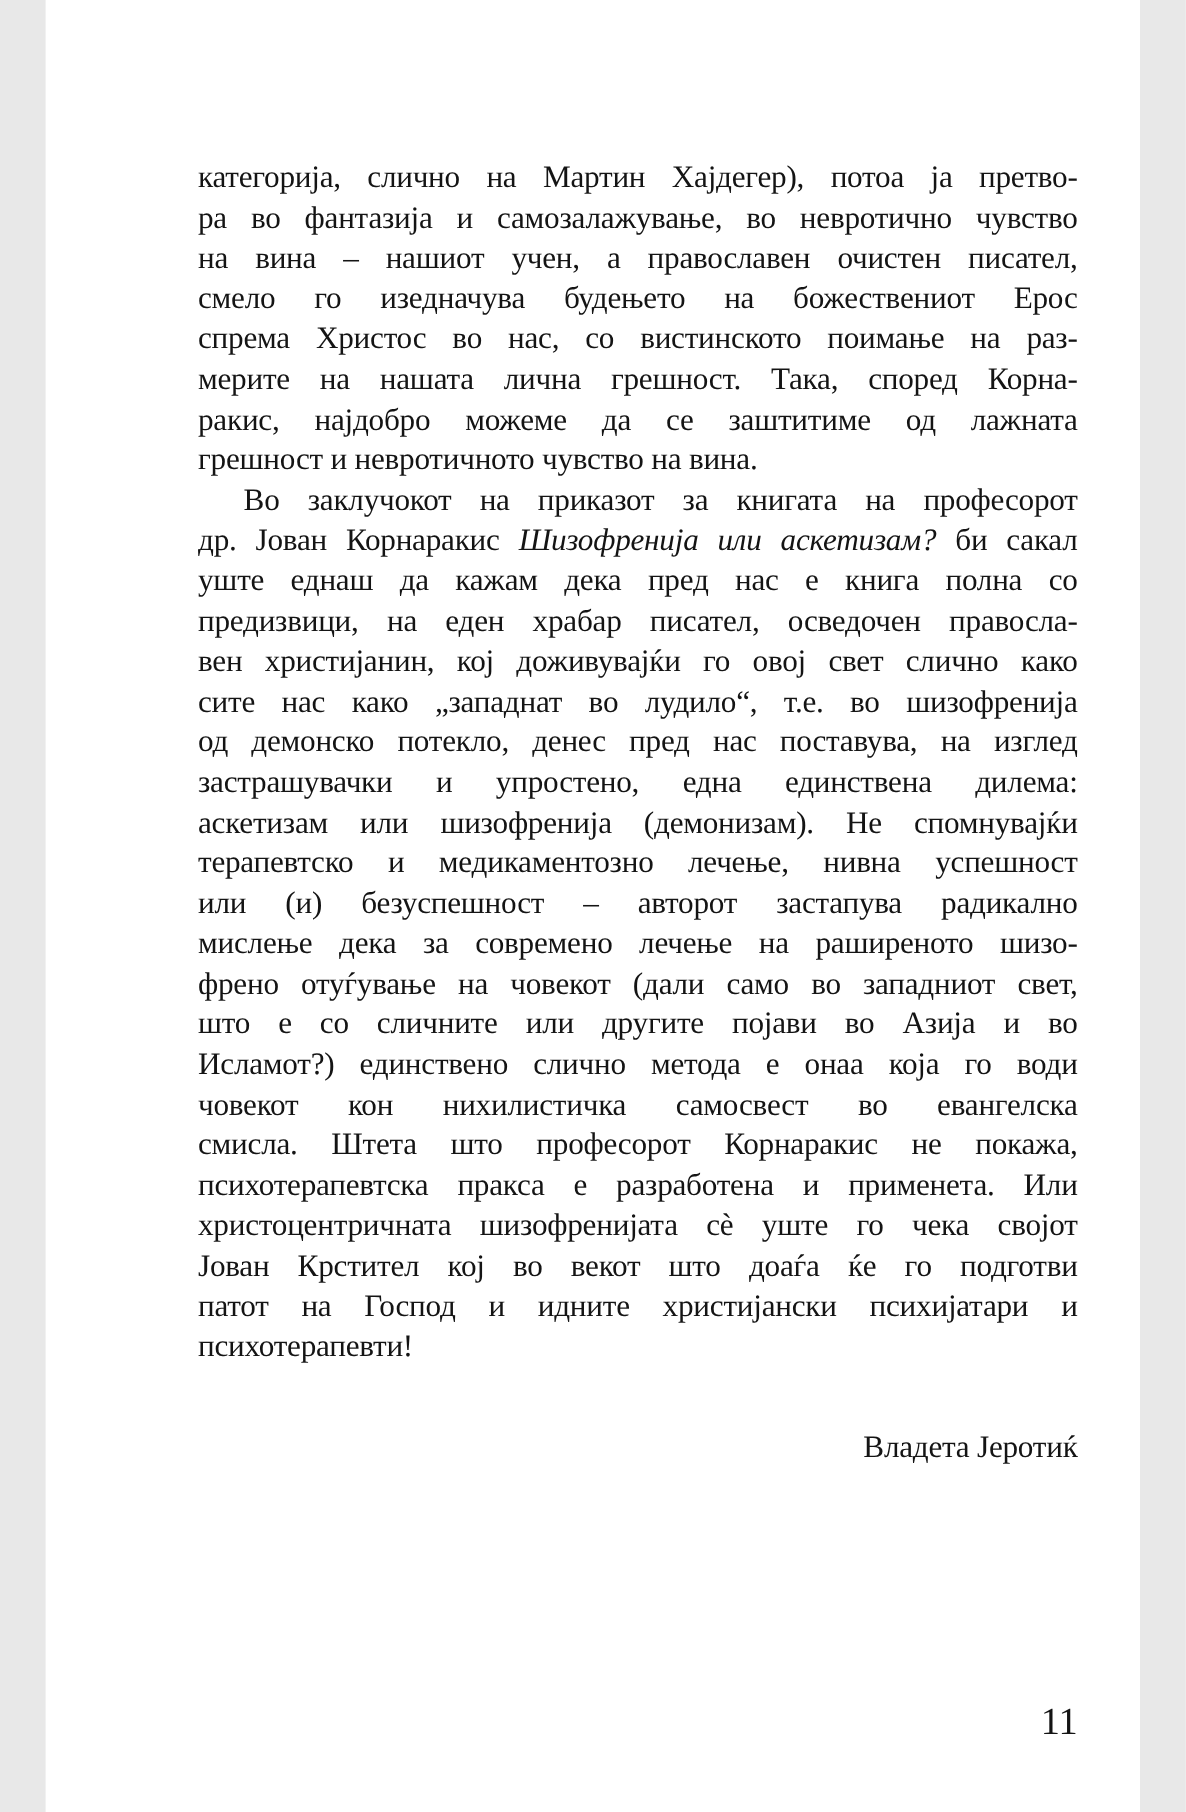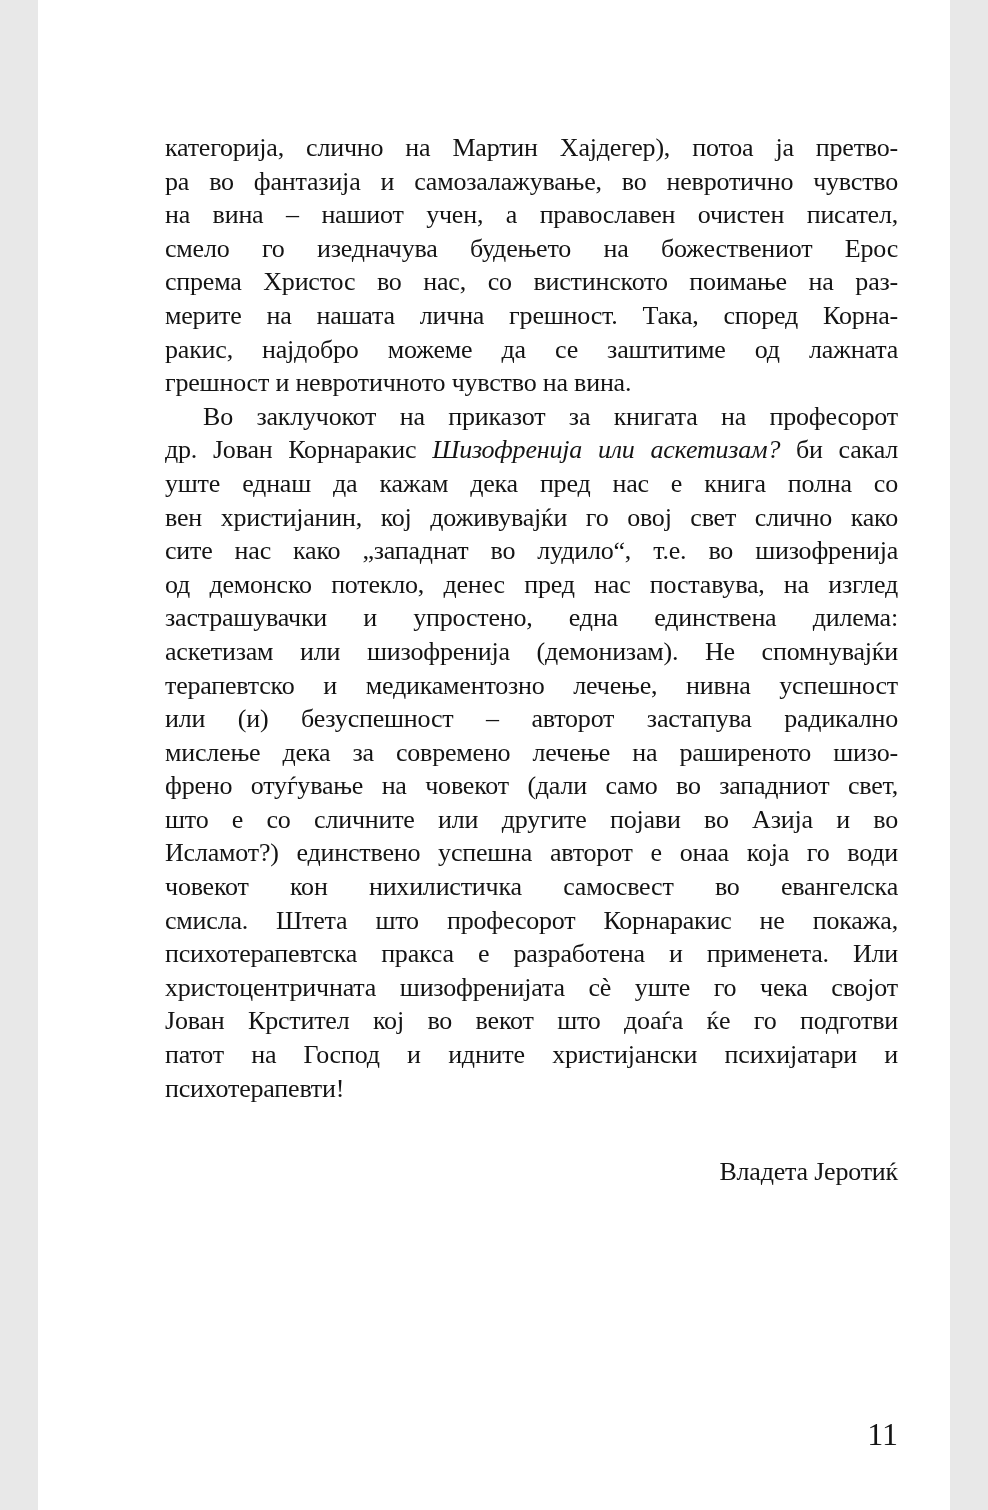--- a/index.html
+++ b/index.html
@@ -65,31 +65,32 @@
         <div class="line">смело го изедначува будењето на божествениот Ерос</div>
         <div class="line">спрема Христос во нас, со вистинското поимање на раз-</div>
         <div class="line">мерите на нашата лична грешност. Така, според Корна-</div>
         <div class="line">ракис, најдобро можеме да се заштитиме од лажната</div>
         <div class="line last">грешност и невротичното чувство на вина.</div>
       </div>
       <div class="paragraph">
         <div class="line indent">Во заклучокот на приказот за книгата на професорот</div>
         <div class="line"><span>др. Јован Корнаракис </span><span class="italic">Шизофренија или аскетизам?</span><span> би сакал</span></div>
         <div class="line">уште еднаш да кажам дека пред нас е книга полна со</div>
+        <div class="line">предизвици, на еден храбар писател, осведочен правосла-</div>
         <div class="line">вен христијанин, кој доживувајќи го овој свет слично како</div>
         <div class="line">сите нас како „западнат во лудило“, т.е. во шизофренија</div>
         <div class="line">од демонско потекло, денес пред нас поставува, на изглед</div>
         <div class="line">застрашувачки и упростено, една единствена дилема:</div>
         <div class="line">аскетизам или шизофренија (демонизам). Не спомнувајќи</div>
         <div class="line">терапевтско и медикаментозно лечење, нивна успешност</div>
         <div class="line">или (и) безуспешност – авторот застапува радикално</div>
         <div class="line">мислење дека за современо лечење на раширеното шизо-</div>
         <div class="line">френо отуѓување на човекот (дали само во западниот свет,</div>
         <div class="line">што е со сличните или другите појави во Азија и во</div>
-        <div class="line">Исламот?) единствено успешна авторот е онаа која го води</div>
+        <div class="line">Исламот?) единствено слично метода е онаа која го води</div>
         <div class="line">човекот кон нихилистичка самосвест во евангелска</div>
         <div class="line">смисла. Штета што професорот Корнаракис не покажа,</div>
         <div class="line">психотерапевтска пракса е разработена и применета. Или</div>
         <div class="line">христоцентричната шизофренијата сѐ уште го чека својот</div>
         <div class="line">Јован Крстител кој во векот што доаѓа ќе го подготви</div>
         <div class="line">патот на Господ и идните христијански психијатари и</div>
         <div class="line last">психотерапевти!</div>
       </div>
       <div class="signature">Владета Јеротиќ</div>
   </div>

